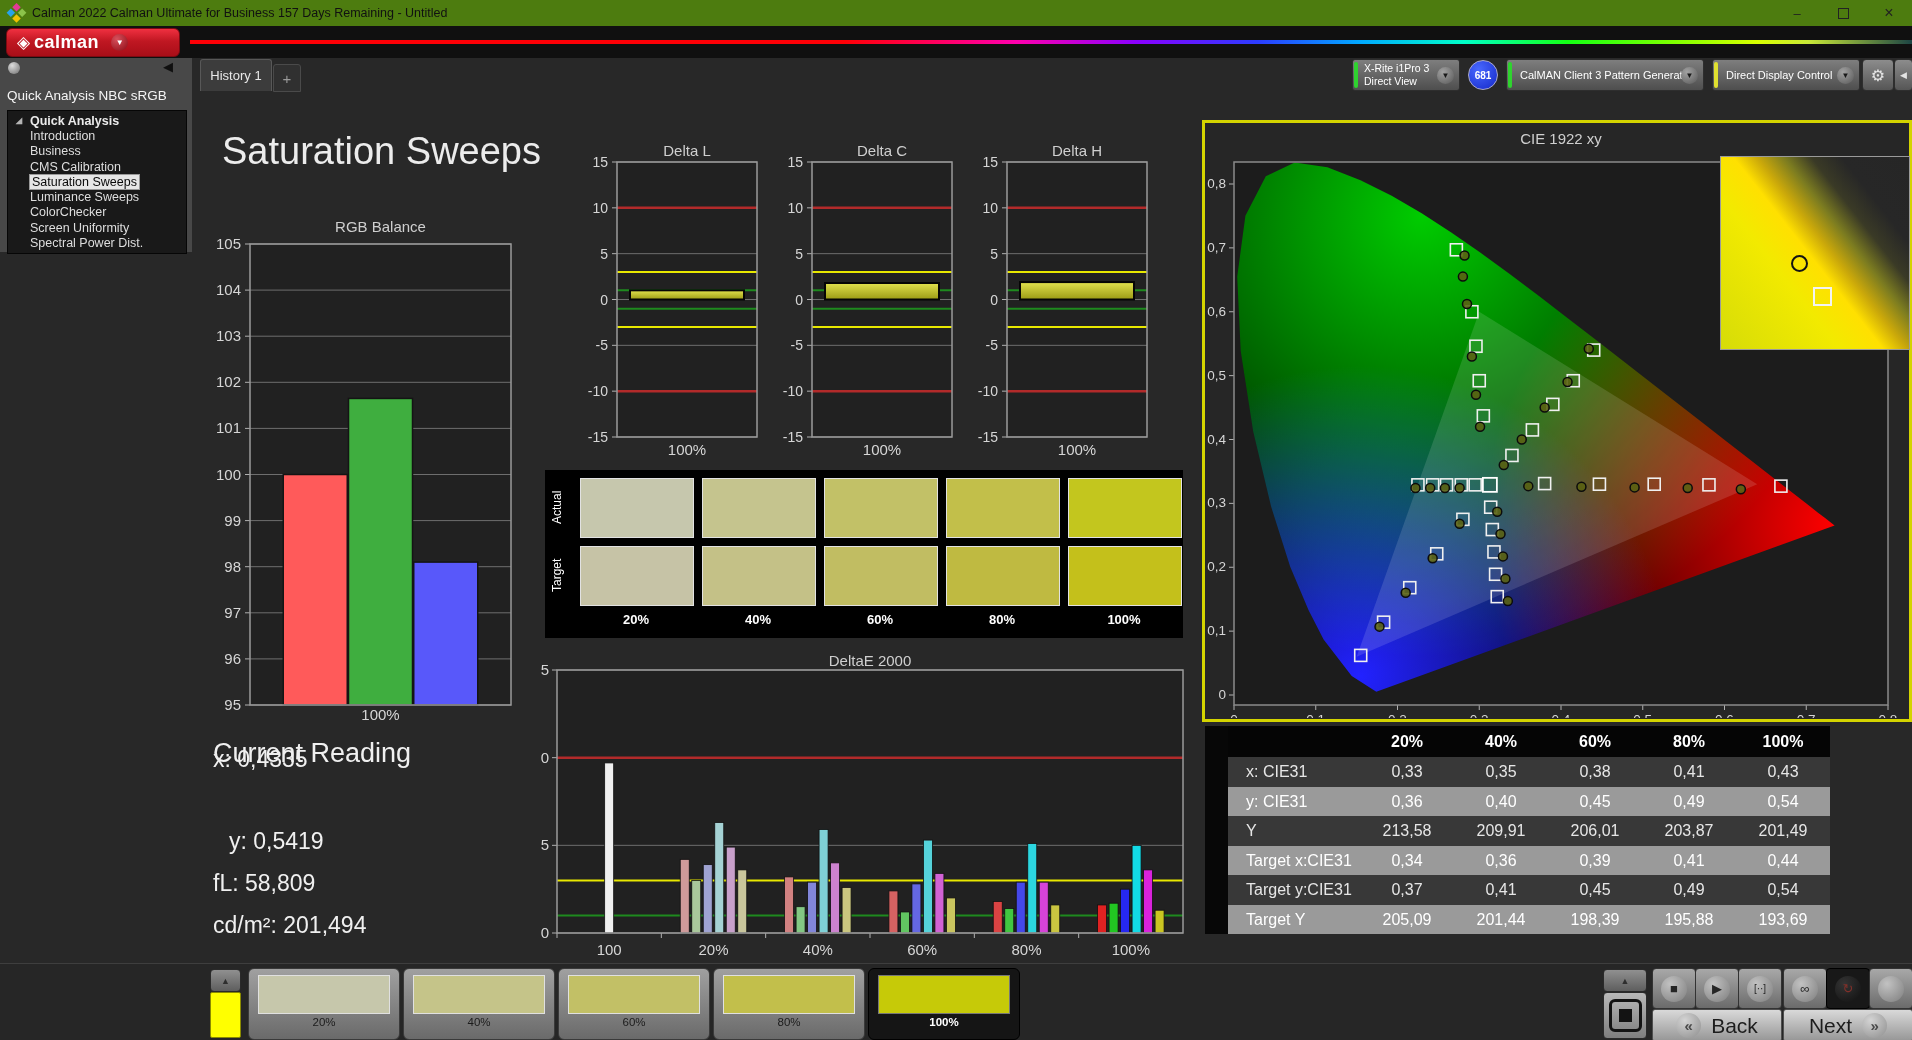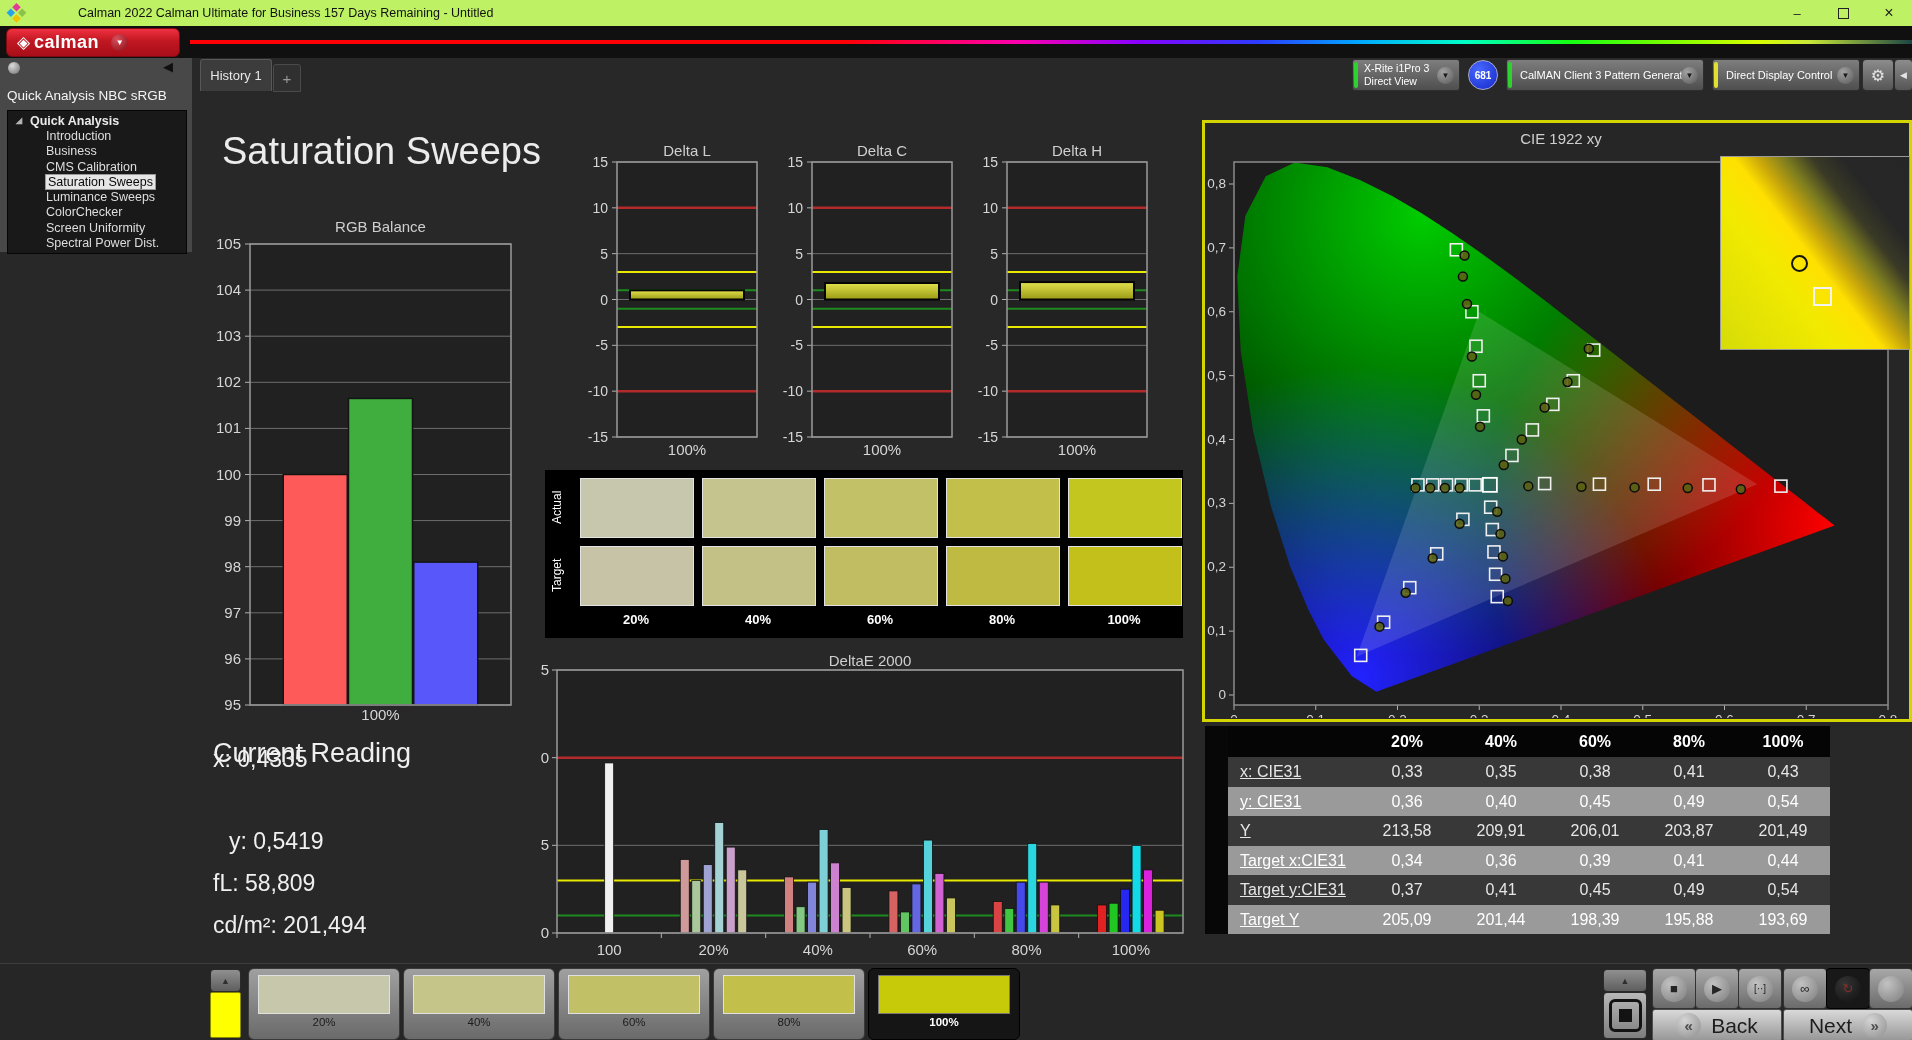--- a/index.html
+++ b/index.html
@@ -1,22 +1,22 @@
 <!DOCTYPE html>
 <html><head>
 <meta charset="utf-8">
 <style>
   html,body{margin:0;padding:0;background:#282828;}
   body{width:1912px;height:1040px;position:relative;overflow:hidden;
        font-family:"Liberation Sans",sans-serif;color:#ddd;}
   .abs{position:absolute;}
   svg{font-family:"Liberation Sans",sans-serif;}
   
-  .titlebar{left:0;top:0;width:1912px;height:26px;background:#bef264;color:#000;
-            display:flex;align-items:center;gap:46px;}
+  .titlebar{left:0;top:0;width:1912px;height:26px;background:#4d7c0f;color:#000;
+            display:flex;align-items:center;}
   .appicon{width:15px;height:15px;margin:0 8px 0 9px;position:relative;transform:rotate(45deg);}
   .appicon div{position:absolute;width:6px;height:6px;}
   .wtitle{font-size:12.5px;color:#111;}
   .wbtns{position:absolute;right:0;top:0;height:26px;display:flex;}
   .wbtn{width:46px;height:26px;display:flex;align-items:center;justify-content:center;
         font-size:13px;color:#222;cursor:default;}
   .maxbox{width:9px;height:9px;border:1px solid #222;}
   
   .brandbar{left:0;top:26px;width:1912px;height:32px;background:#101010;}
   .logo{position:absolute;left:6px;top:2px;width:172px;height:27px;border-radius:6px;
@@ -34,21 +34,21 @@
   
   .sidecap{left:0;top:58px;width:192px;height:194px;background:#484848;}
   .sphere{position:absolute;left:8px;top:4px;width:12px;height:12px;border-radius:50%;
         background:radial-gradient(circle at 35% 30%,#dcdcdc,#6e6e6e);}
   .sidecollapse{position:absolute;left:163px;top:1px;font-size:13px;color:#101010;}
   .sideheader{position:absolute;left:7px;top:30px;font-size:13.5px;color:#f5f5f5;}
   .tree{position:absolute;left:7px;top:52px;width:178px;height:142px;background:#191919;
         border:1px solid #060606;font-size:12.5px;overflow:hidden;}
   .tree-root{padding:3px 0 1px 22px;font-weight:bold;color:#eaeaea;position:relative;}
   .tree-root .exp{position:absolute;left:8px;top:5px;font-size:8px;color:#b4b4b4;}
-  .tree-item{padding:0 0 0 38px;height:15.3px;line-height:15.3px;color:#dedede;white-space:nowrap;}
+  .tree-item{padding:0 0 0 22px;height:15.3px;line-height:15.3px;color:#dedede;white-space:nowrap;}
   .tree-item .sel{background:#e6e6e6;color:#090909;outline:1px solid #999;padding:0 2px;}
   .tab{left:200px;top:59px;width:70px;height:31px;background:#3c3c3c;border:1px solid #585858;
         border-bottom:none;display:flex;align-items:center;justify-content:center;
         font-size:13px;color:#e8e8e8;border-radius:3px 3px 0 0;}
   .addtab{left:273px;top:64px;width:26px;height:26px;background:#303030;border:1px solid #4a4a4a;
         display:flex;align-items:center;justify-content:center;color:#9a9a9a;font-size:15px;
         border-radius:3px 3px 0 0;}
   .widget{position:absolute;top:59px;height:30px;border-radius:3px;border:1px solid #2e2e2e;
         background:linear-gradient(#7e7e7e,#4e4e4e);color:#fff;overflow:hidden;}
   .accent{position:absolute;left:1px;top:2px;width:4px;height:26px;border-radius:2px;}
@@ -83,21 +83,21 @@
         background:linear-gradient(52deg,#d6dc08 0%,#f2ea00 35%,#ffe000 48%,#caa80a 55%,
         #7c7c20 63%,#3a3a26 71%,#272727 80%,#262626 100%);}
   .inset .mcirc{position:absolute;left:70px;top:98px;width:13px;height:13px;border:2px solid #141414;
         border-radius:50%;}
   .inset .msq{position:absolute;left:92px;top:130px;width:15px;height:15px;border:2px solid #f2f2f2;}
   
   .dtable{left:1205px;top:726px;width:625px;font-size:16px;}
   .trow{display:flex;height:29.5px;line-height:29.5px;}
   .thead{height:31px;line-height:31px;}
   .tc0{width:23px;background:#070707;}
-  .tlab{width:132px;padding-left:12px;box-sizing:border-box;white-space:nowrap;text-decoration:underline;}
+  .tlab{width:132px;padding-left:18px;box-sizing:border-box;white-space:nowrap;}
   .tval{width:94px;text-align:center;}
   .rdark{background:#383838;color:#e6e6e6;}
   .rlight{background:#9a9a9a;color:#ffffff;}
   .rhead{background:#050505;color:#fff;font-weight:bold;}
   
   .bottombar{left:0;top:963px;width:1912px;height:77px;background:#262626;border-top:1px solid #3e3e3e;}
   .minibtn{position:absolute;border-radius:4px;background:linear-gradient(#909090,#5e5e5e);
         border:1px solid #2a2a2a;display:flex;align-items:center;justify-content:center;
         font-size:9px;color:#2e2e2e;}
   .patt{position:absolute;left:210px;top:28px;width:29px;height:44px;border:1px solid #8a8a00;border-radius:2px;}

